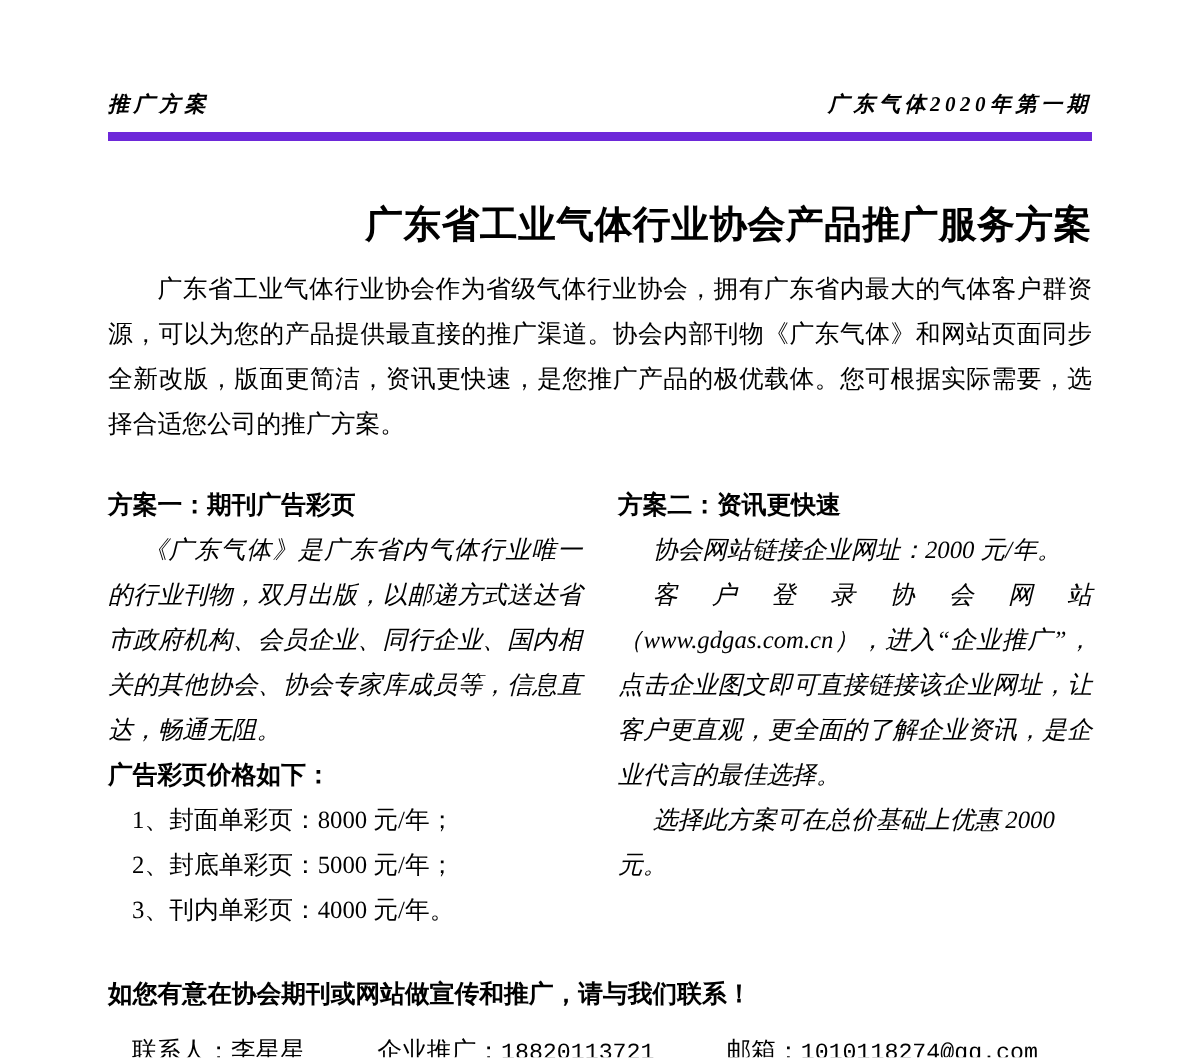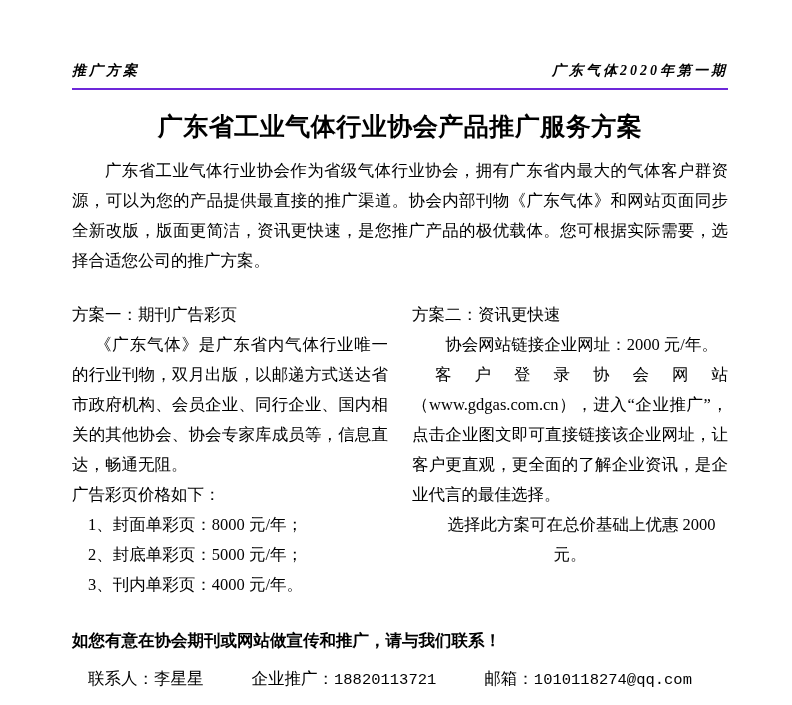--- a/index.html
+++ b/index.html
@@ -16,64 +16,64 @@
     box-sizing: border-box;
     background: #ffffff;
     padding: 62px 64px 0 72px;
     overflow: hidden;
   }
   
   .header {
     display: flex;
     justify-content: space-between;
     align-items: flex-end;
-    border-bottom: 2px solid #6d28d9;
+    border-bottom: 6px solid #6d28d9;
     padding-bottom: 8px;
     font-size: 14px;
     font-weight: bold;
     font-style: italic;
     letter-spacing: 3px;
     line-height: 18px;
   }
   
   .title {
-    margin: 22px 0 0 0;
-    text-align: center;
+    margin: 40px 0 0 0;
+    text-align: right;
     font-size: 25px;
     font-weight: bold;
     letter-spacing: 0.5px;
     line-height: 34px;
-    font-family: Liberation Mono, monospace;
   }
   
   .intro {
     margin: 10px 0 0 0;
     font-size: 16.5px;
     line-height: 30px;
     text-indent: 2em;
     text-align: justify;
   }
   
   .columns {
     display: flex;
     gap: 24px;
     margin-top: 24px;
     font-size: 16.5px;
     line-height: 30px;
   }
   .col-left { width: 316px; flex: none; }
   .col-right { flex: 1; min-width: 0; }
-  .plan-heading { font-weight: normal; }
+  .plan-heading { font-weight: bold; }
   .plan-heading.plan3 { margin-top: 18px; }
   .col-body {
     margin: 0;
     text-indent: 1.4em;
     text-align: justify;
+    font-style: italic;
   }
-  .col-body.no-justify { text-align: center; }
+  .col-body.no-justify { text-align: left; }
   .price-list { }
   .price-item { padding-left: 16px; }
   
   .footer { margin-top: 26px; font-size: 16.5px; line-height: 30px; }
   .cta { font-weight: bold; }
   .contact-line {
     display: flex;
     column-gap: 48px;
     margin-top: 8px;
     padding-left: 16px;

